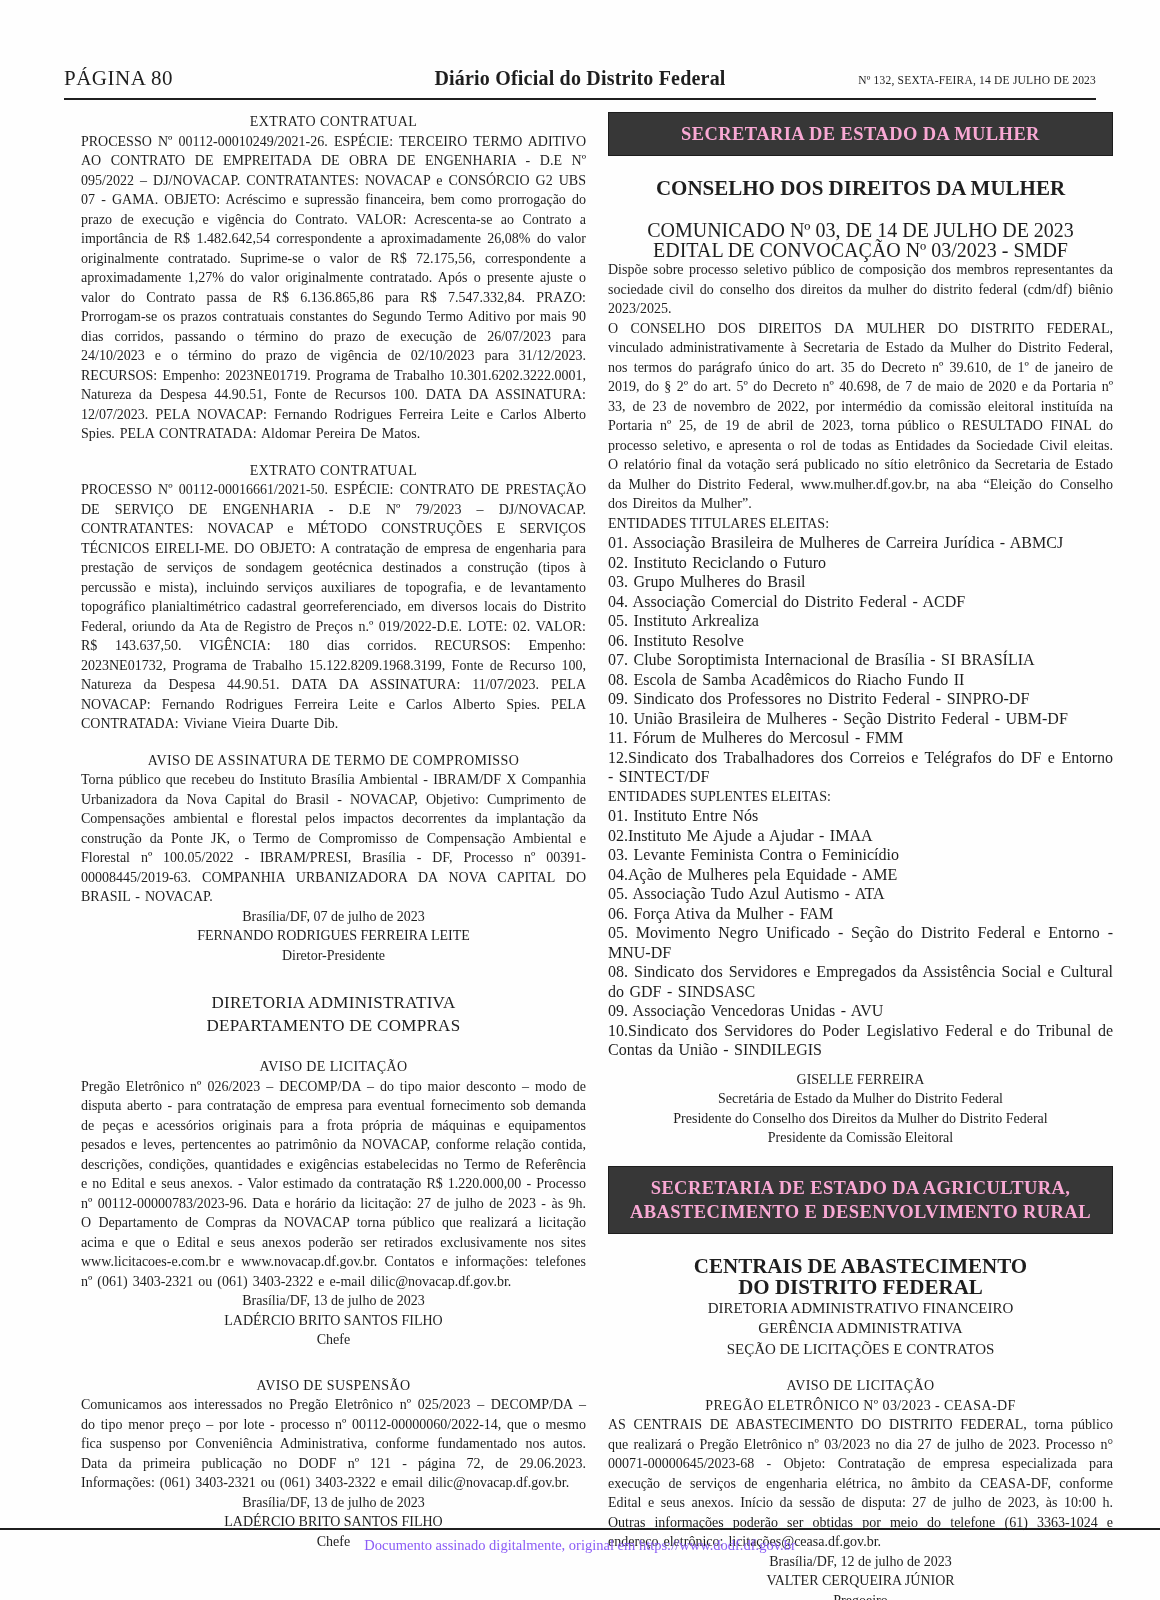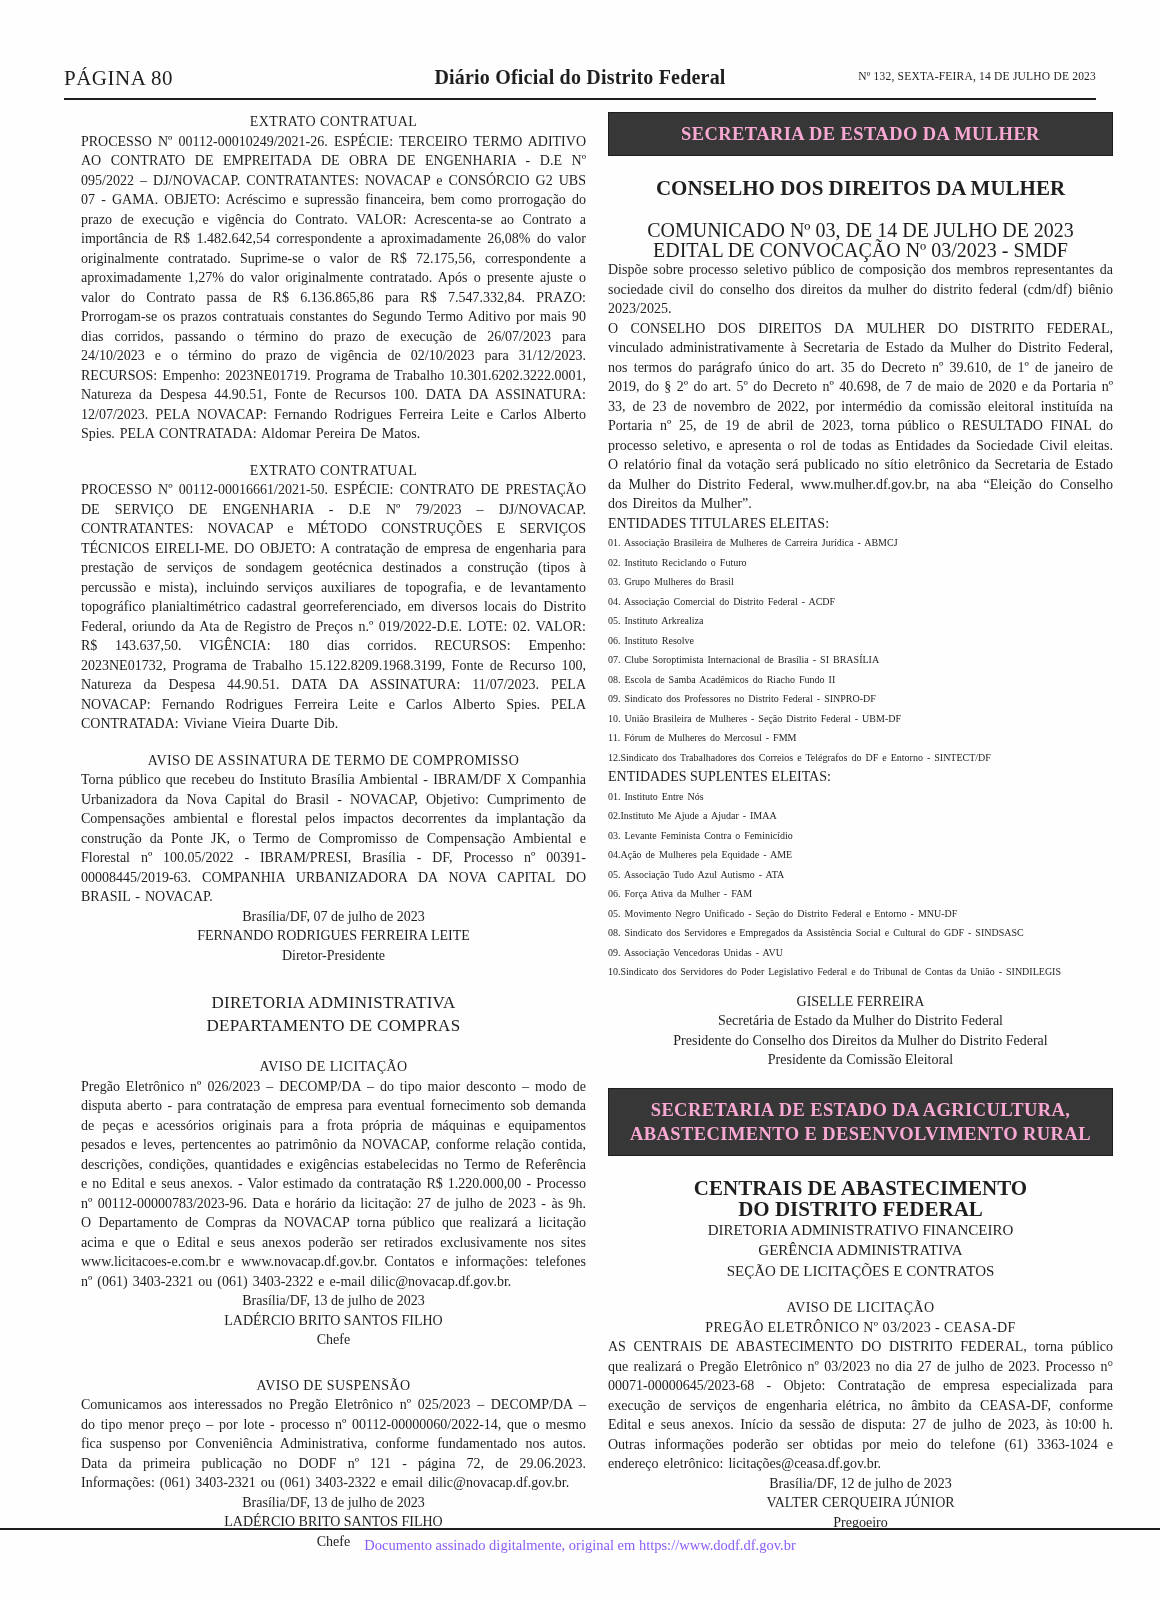--- a/index.html
+++ b/index.html
@@ -2,21 +2,21 @@
 <html lang="pt-BR"><head>
 <meta charset="utf-8">
 <style>
   html,body{margin:0;padding:0;background:#e8e8e8;}
   .page{
     position:relative;width:1160px;height:1600px;margin:0 auto;
     background:#fefefe;overflow:hidden;color:#1e1e1e;
     font-family:"Liberation Serif","DejaVu Serif",serif;
   }
   
-  .header{position:absolute;top:66px;left:64px;width:1032px;display:flex;align-items:flex-start;}
+  .header{position:absolute;top:66px;left:64px;width:1032px;display:flex;align-items:center;}
   .header .hl{flex:1;}
   .header .hc{flex:0 0 auto;text-align:center;}
   .header .hr{flex:1;text-align:right;}
   .page-label{font-size:21px;letter-spacing:.5px;}
   .masthead{font-size:20px;font-weight:bold;letter-spacing:.2px;}
   .edition{font-size:11.5px;letter-spacing:.2px;}
   .header-rule{position:absolute;top:98px;left:64px;width:1032px;border-top:2px solid #1f1f1f;height:0;}
   
   .columns{position:absolute;top:112px;left:64px;width:1032px;display:flex;gap:22px;margin-left:17px;}
   .col{width:505px;}
@@ -28,21 +28,21 @@
   .sign-line{font-size:14px;line-height:19.5px;text-align:center;}
   .org-block{margin:26px 0 20px 0;text-align:center;}
   .org-line{font-size:17px;line-height:23px;letter-spacing:.3px;font-family:Liberation Serif, serif;}
   
   .banner{background:#373737;border:1px solid #1d1d1d;color:#f9a8d4;text-align:center;
           font-weight:bold;font-size:18.5px;line-height:24px;padding:9px 6px;letter-spacing:.4px;}
   .banner .banner-line{display:block;}
   .bold-center{font-size:21px;font-weight:bold;text-align:center;line-height:21px;margin:0;}
   .center-line{font-size:20px;line-height:19.5px;text-align:center;}
   .subunit-line{font-size:15px;line-height:20.5px;text-align:center;}
-  .list{font-size:10px;line-height:19.5px;}
+  .list{font-size:16px;line-height:19.5px;}
   .list .list-line{text-align:justify;word-spacing:1.5px;}
   .list-label{font-size:14px;line-height:19.5px;text-align:left;}
   .mt22{margin-top:22px;}
   .mt18{margin-top:18px;}
   .mt10{margin-top:10px;}
   .mt26{margin-top:26px;}
   
   .footer-rule{position:absolute;top:1528px;left:0;width:1160px;border-top:2px solid #1f1f1f;height:0;}
   .footer-text{position:absolute;top:1537px;left:0;width:1160px;text-align:center;font-size:14.5px;color:#8b5cf6;}
 </style>

